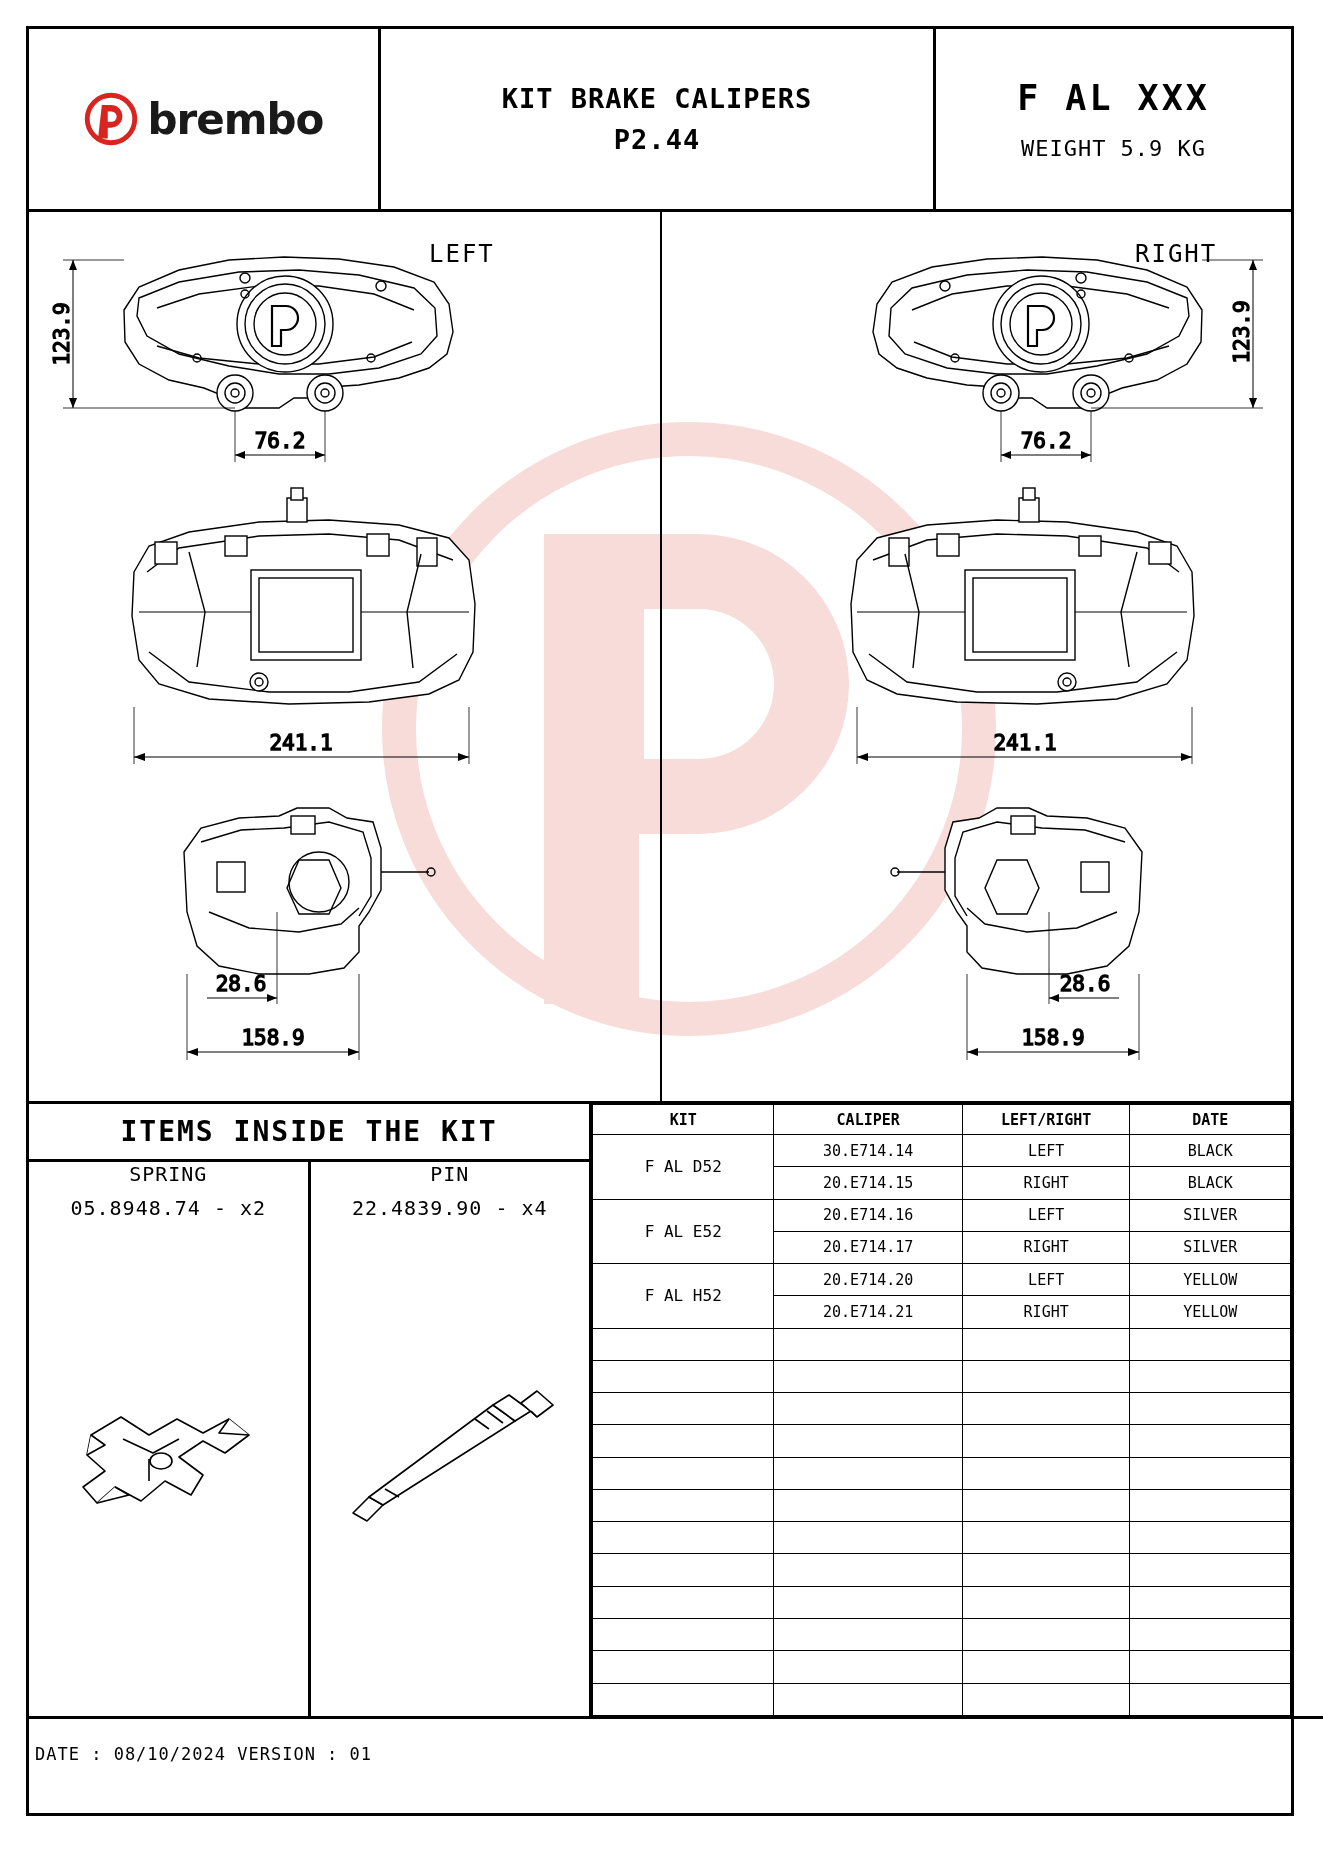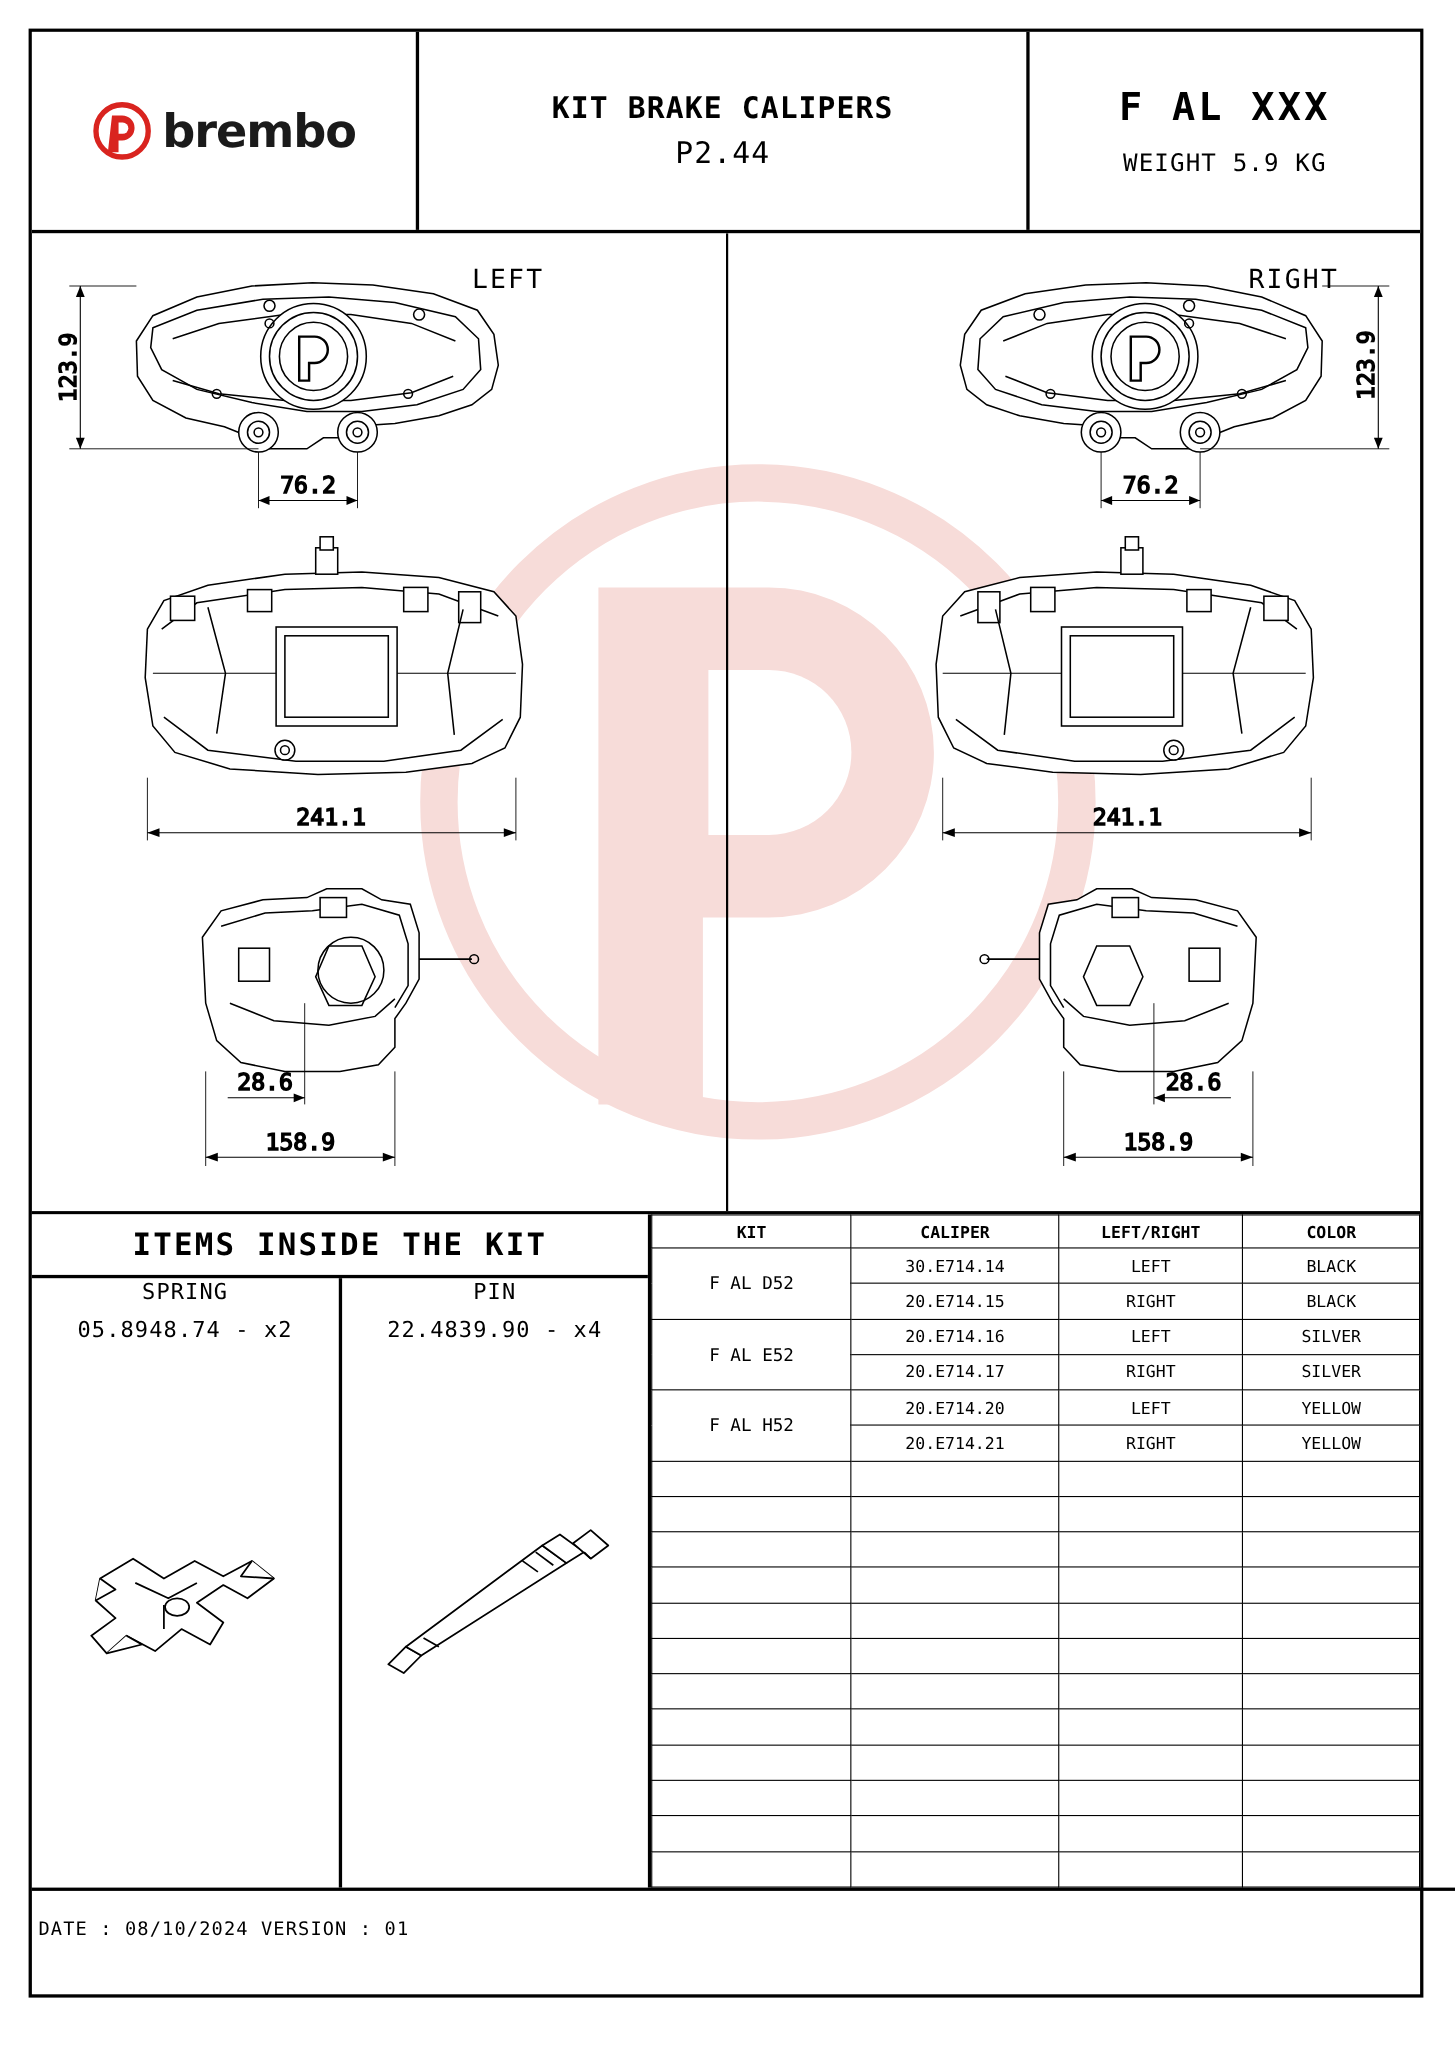--- a/index.html
+++ b/index.html
@@ -68,21 +68,21 @@
     box-sizing: border-box;
   }
   .hdr-title .l1 {
     font-size: 27px;
     letter-spacing: 1px;
     font-weight: bold;
   }
   .hdr-title .l2 {
     font-size: 27px;
     letter-spacing: 1px;
-    font-weight: normal;
+    font-weight: bold;
     margin-top: 10px;
   }
   .hdr-code {
     width: 355px;
     display: flex;
     flex-direction: column;
     align-items: center;
     justify-content: center;
     box-sizing: border-box;
   }
@@ -540,21 +540,21 @@
             <col class="c1">
             <col class="c2">
             <col class="c3">
             <col class="c4">
           </colgroup>
         <thead>
           <tr>
             <th>KIT</th>
             <th>CALIPER</th>
             <th>LEFT/RIGHT</th>
-            <th>COLOR</th>
+            <th>DATE</th>
           </tr>
         </thead>
         <tbody>
           <tr>
             <td class="kitcell" rowspan="2">F AL D52</td>
             <td>30.E714.14</td>
             <td>LEFT</td>
             <td>BLACK</td>
           </tr>
           <tr>

